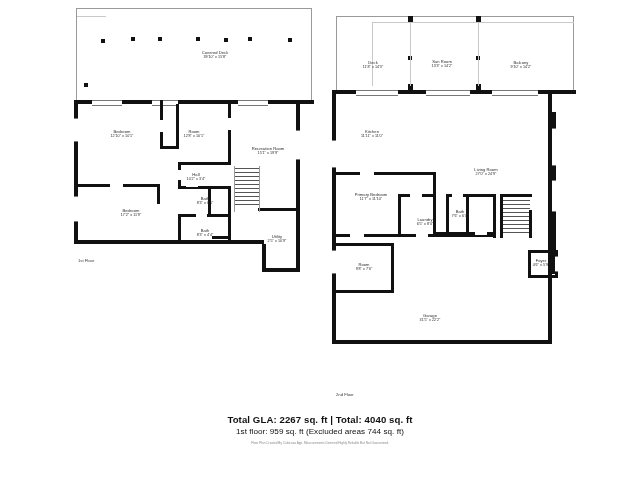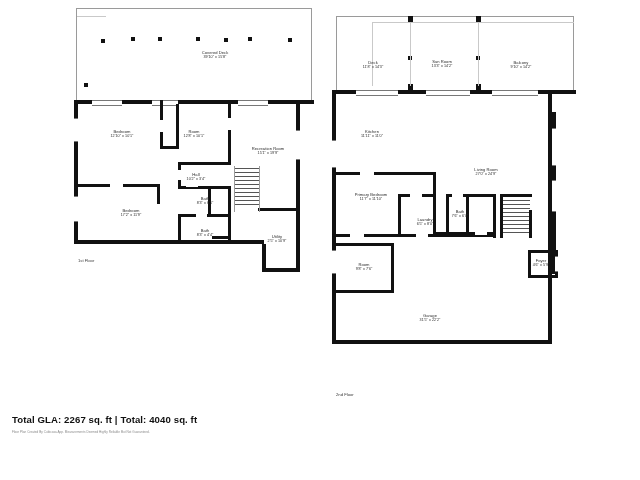--- a/index.html
+++ b/index.html
@@ -71,20 +71,21 @@
     position: absolute;
     font-size: 4.2px;
     color: #3a3a3a;
     white-space: nowrap;
   }
 
   
   #summary {
     position: absolute;
     left: 0; right: 12px;
+    text-align: center;
     color: #111;
     padding-left: 12px;
   }
   #summary .l1 {
     font-size: 9.6px;
     font-weight: bold;
     letter-spacing: .1px;
     margin-bottom: 2px;
   }
   #summary .l2, #summary .l3 {
@@ -340,16 +341,17 @@
     <div class="room" style="left:110px; top:318px;">
       <div class="nm">Garage</div>
       <div class="dm">31'5" x 22'2"</div>
     </div>
 
     <div class="floorlabel" style="left:16px; top:392px;">2nd Floor</div>
   </div>
 
   <div id="summary" style="top:414px;">
     <div class="l1">Total GLA: 2267 sq. ft  |  Total: 4040 sq. ft</div>
+    <div class="l2">1st floor: 959 sq. ft (Excluded areas 744 sq. ft)</div>
     <div class="l4">Floor Plan Created By Cubicasa App. Measurements Deemed Highly Reliable But Not Guaranteed.</div>
   </div>
 
 </div>
 
 </body></html>

